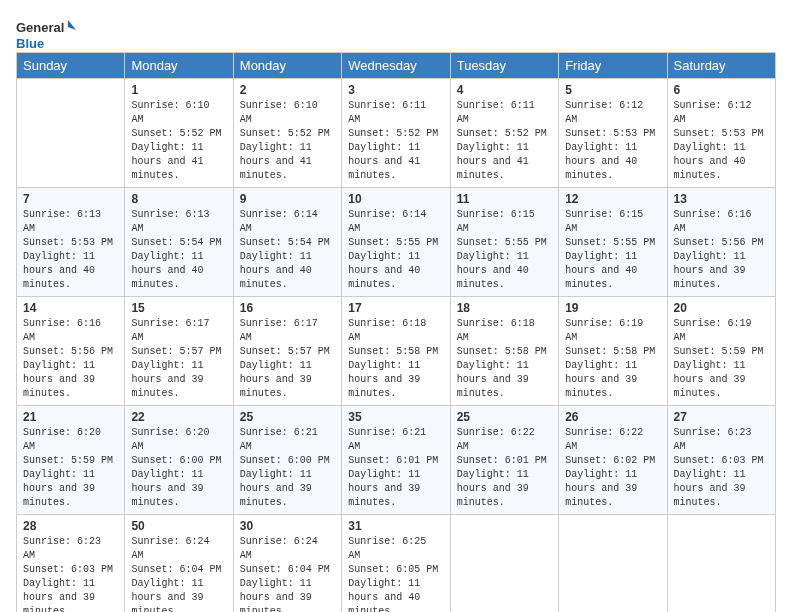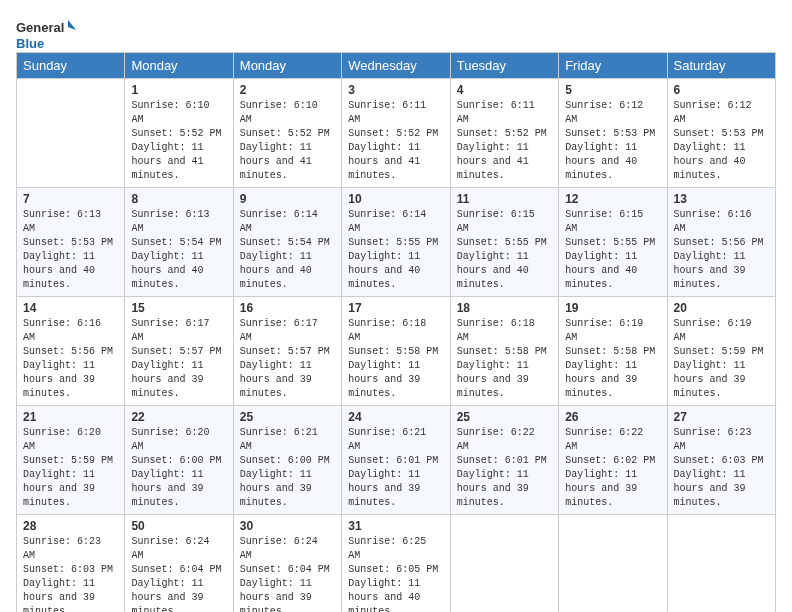--- a/index.html
+++ b/index.html
@@ -292,21 +292,21 @@
       </td>
         <td>
         <span class="day-number">25</span>
         <div class="cell-info">
           <span>Sunrise: 6:21 AM</span><br>
           <span>Sunset: 6:00 PM</span><br>
           <span>Daylight: 11 hours and 39 minutes.</span>
         </div>
       </td>
         <td>
-        <span class="day-number">24</span>
+        <span class="day-number">35</span>
         <div class="cell-info">
           <span>Sunrise: 6:21 AM</span><br>
           <span>Sunset: 6:01 PM</span><br>
           <span>Daylight: 11 hours and 39 minutes.</span>
         </div>
       </td>
         <td>
         <span class="day-number">25</span>
         <div class="cell-info">
           <span>Sunrise: 6:22 AM</span><br>

